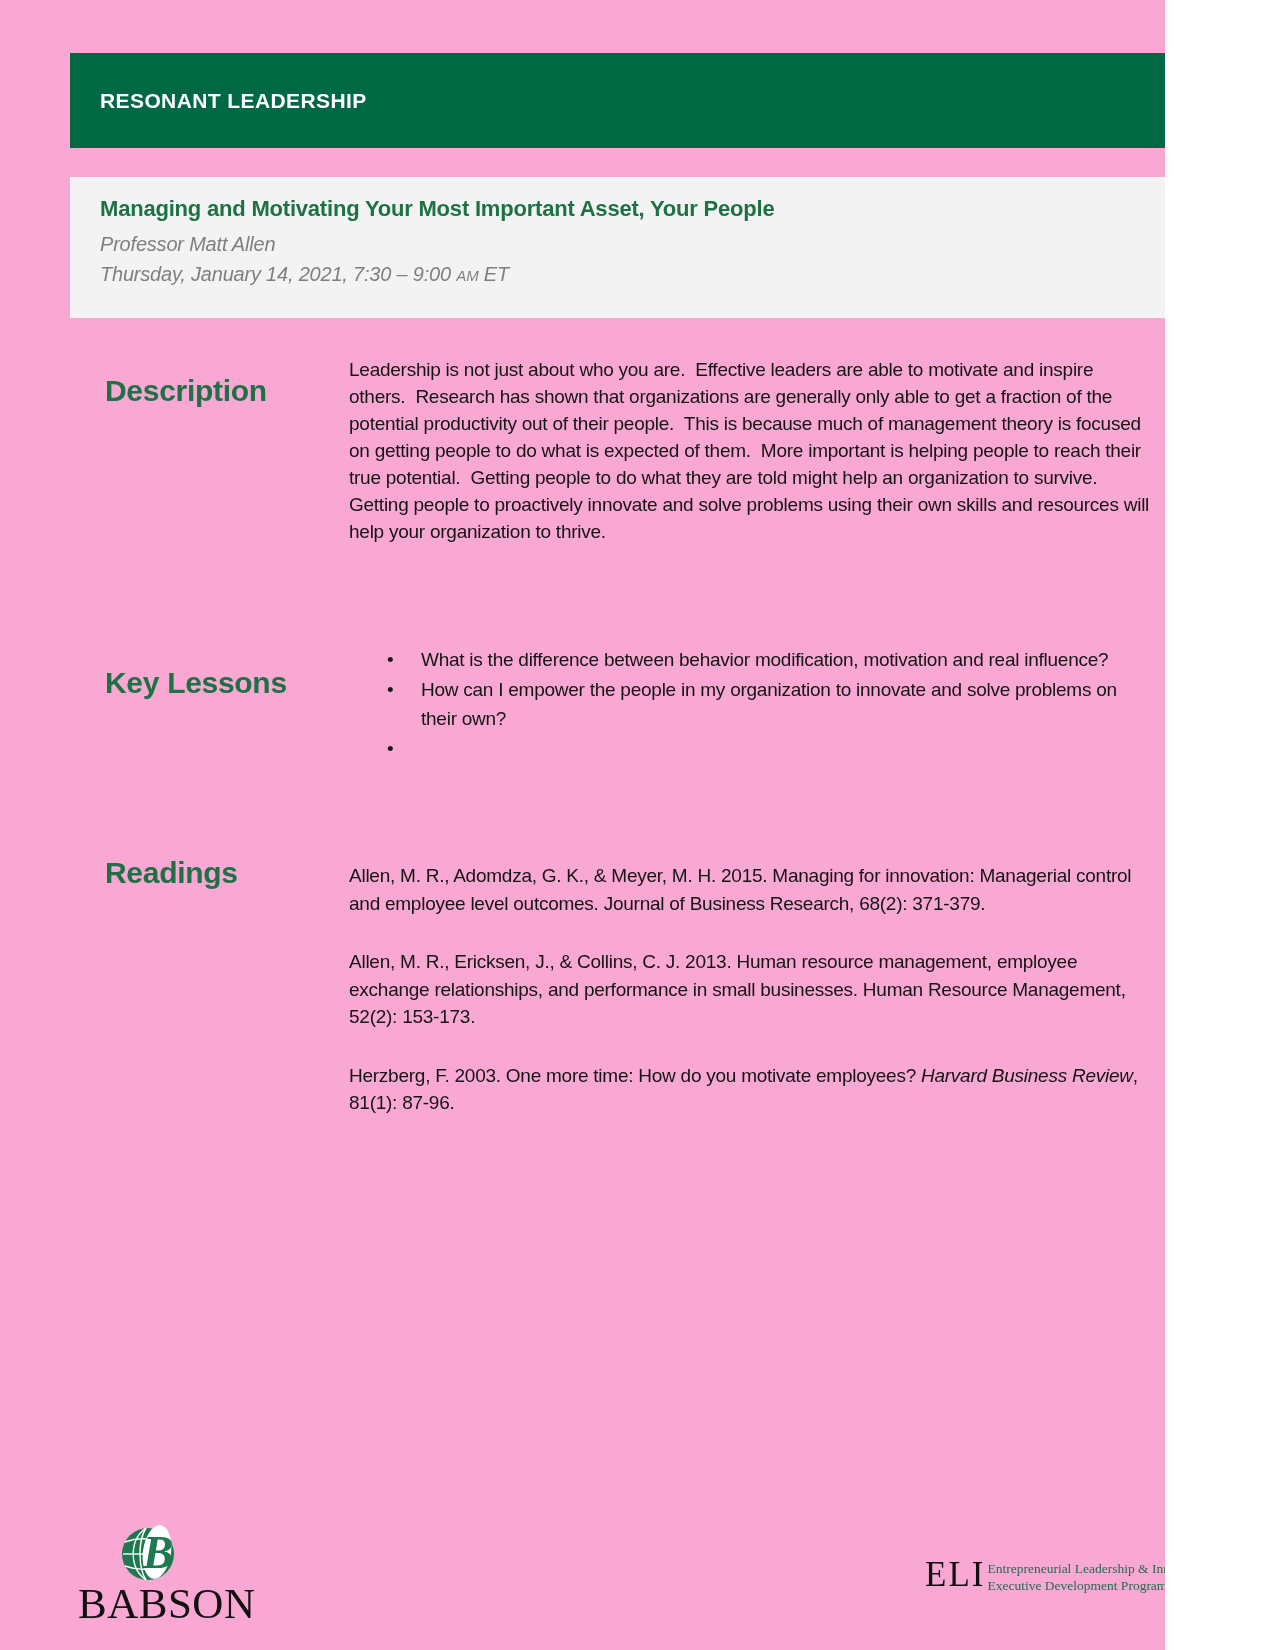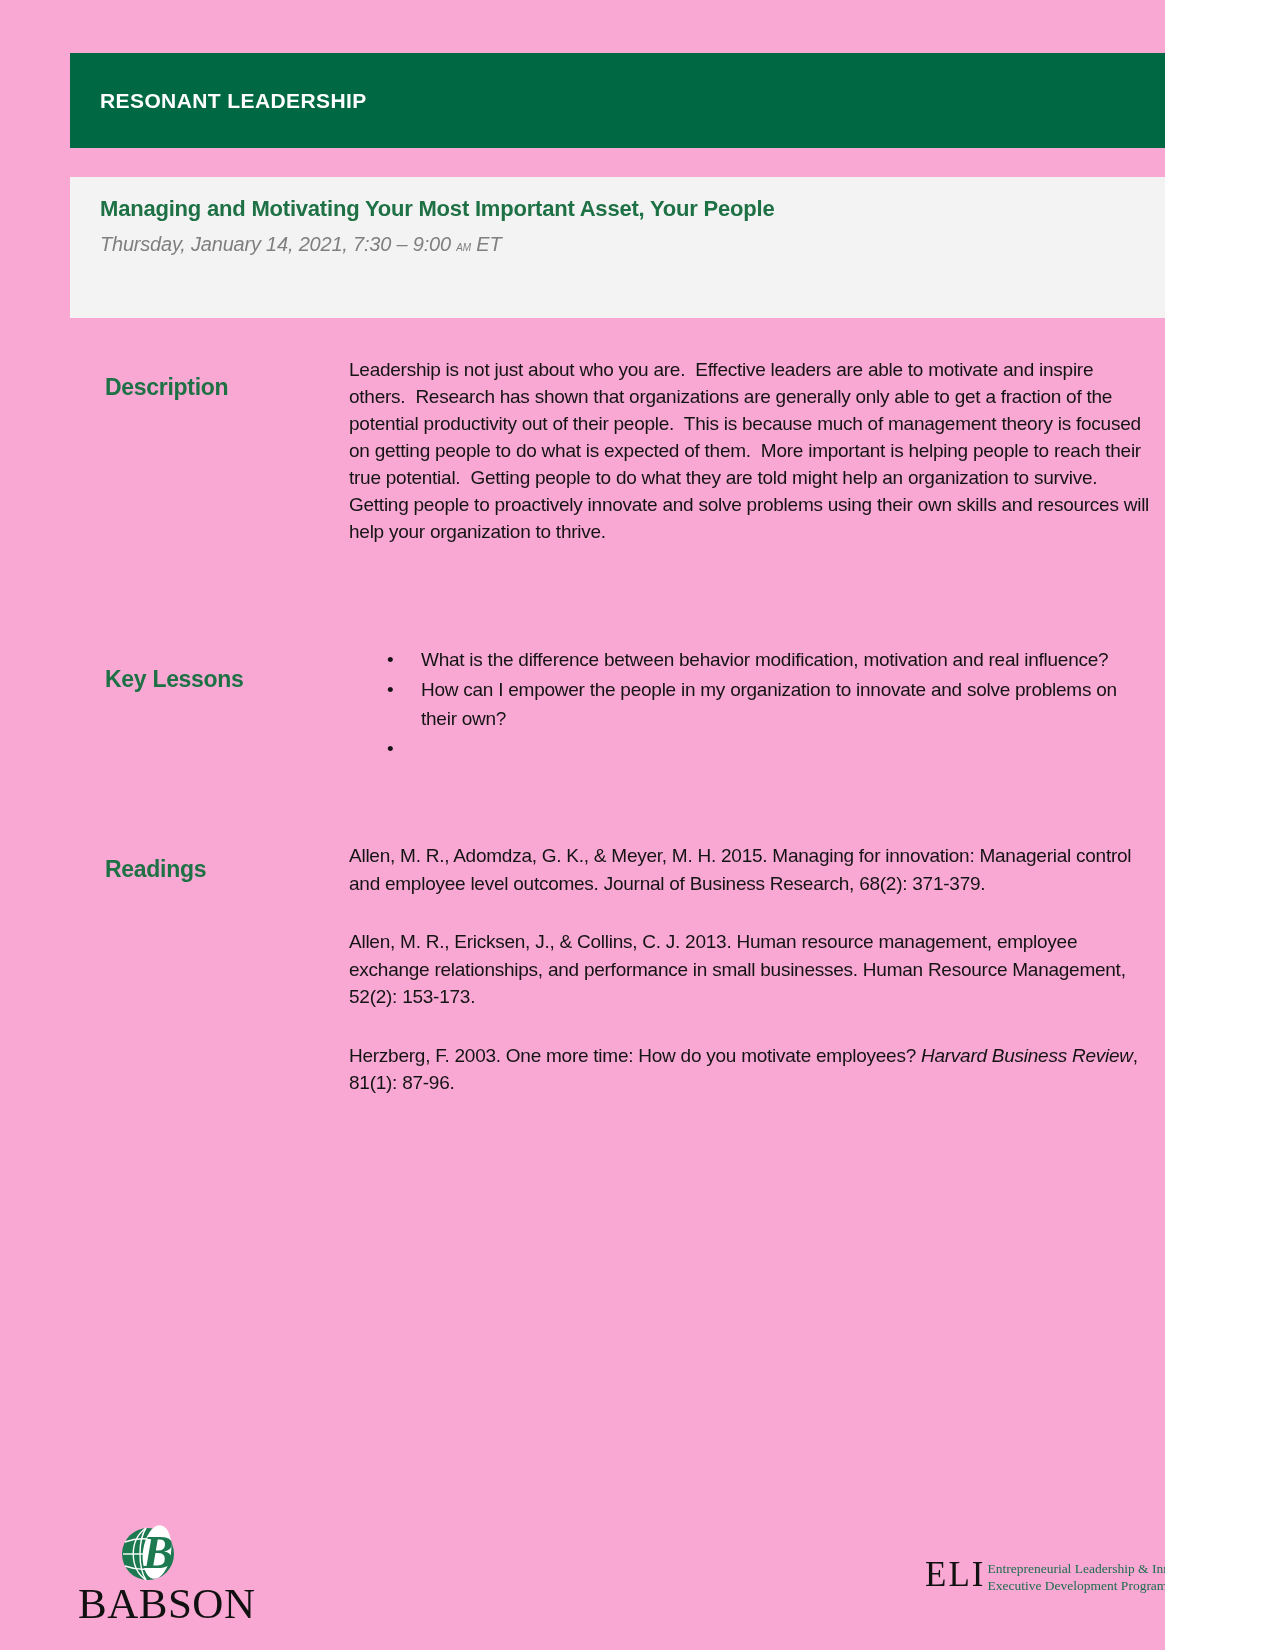--- a/index.html
+++ b/index.html
@@ -47,28 +47,28 @@
     letter-spacing: -0.2px;
     margin: 0 0 7px 0;
   }
   .session-sub {
     color: #7f7f7f;
     font-style: italic;
     font-size: 20px;
     line-height: 30px;
     letter-spacing: -0.2px;
   }
-  .sc { font-size: 10px; }
+  .sc { font-size: 15px; }
 
   
   .section-heading {
     position: absolute;
     left: 105px;
     color: #1e7145;
-    font-size: 23px;
+    font-size: 30px;
     font-weight: bold;
     letter-spacing: -0.3px;
   }
   .h-description { top: 374px; }
   .h-lessons     { top: 666px; }
   .h-readings    { top: 856px; text-align: center; }
 
   
   .desc-body {
     position: absolute;
@@ -97,21 +97,21 @@
     letter-spacing: -0.25px;
     margin-bottom: 1px;
   }
   .bullet {
     position: absolute;
     left: 2px; top: 0;
   }
 
   .readings-col {
     position: absolute;
-    left: 349px; top: 842px;
+    left: 349px; top: 862px;
     width: 805px;
   }
   .readings-col p {
     margin: 0 0 31px 0;
     font-size: 19px;
     line-height: 27.5px;
     color: #141414;
     letter-spacing: -0.25px;
   }
   .italic { font-style: italic; }
@@ -160,20 +160,21 @@
 <body>
 
 <div class="page">
 
   <div class="banner">
     <span class="banner-title">RESONANT LEADERSHIP</span>
   </div>
 
   <div class="title-panel">
     <div class="session-title">Managing and Motivating Your Most Important Asset, Your People</div>
+    <div class="session-sub">Professor Matt Allen</div>
     <div class="session-sub"><span>Thursday, January 14, 2021, 7:30 – 9:00 </span><span class="sc">AM</span><span> ET</span></div>
   </div>
 
   <div class="section-heading h-description">Description</div>
   <div class="desc-body">Leadership is not just about who you are.  Effective leaders are able to motivate and inspire others.  Research has shown that organizations are generally only able to get a fraction of the potential productivity out of their people.  This is because much of management theory is focused on getting people to do what is expected of them.  More important is helping people to reach their true potential.  Getting people to do what they are told might help an organization to survive.  Getting people to proactively innovate and solve problems using their own skills and resources will help your organization to thrive.</div>
 
   <div class="section-heading h-lessons">Key Lessons</div>
   <ul class="lessons">
     <li>
       <span class="bullet">•</span>

